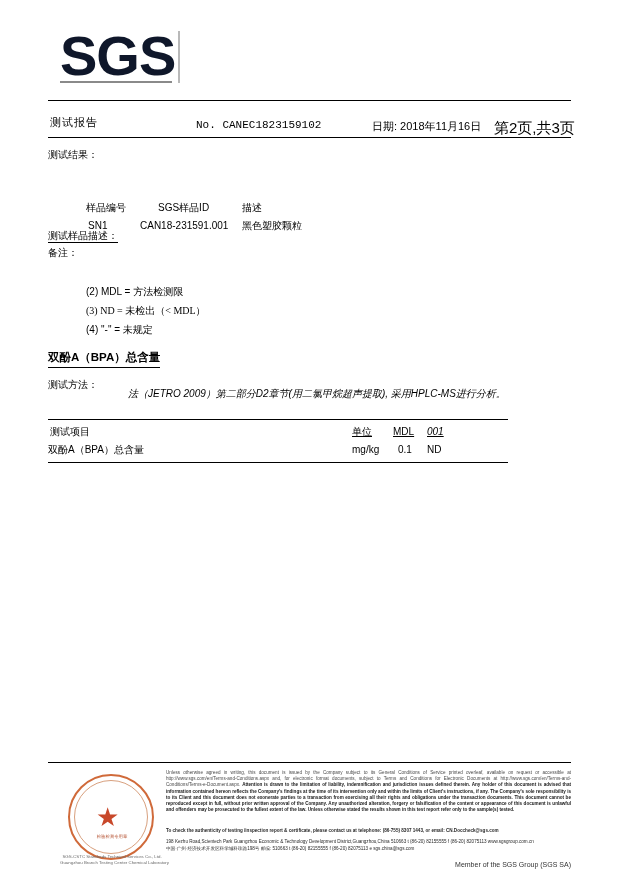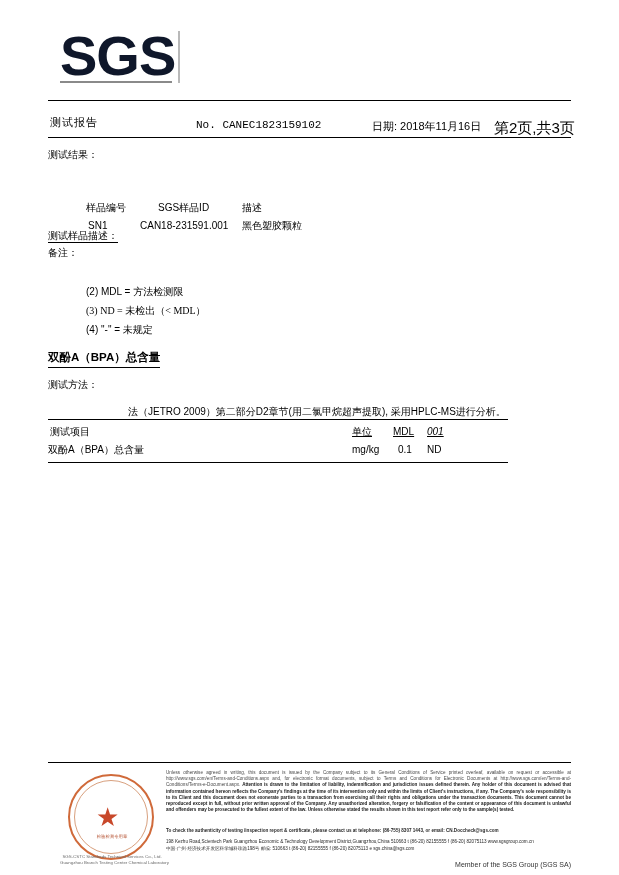--- a/index.html
+++ b/index.html
@@ -123,21 +123,21 @@
     position: absolute;
     left: 48px;
     top: 350px;
     font-size: 11.5px;
     font-weight: bold;
     border-bottom: 1px solid #000;
     padding-bottom: 2px;
   }
   .method-label { left: 48px; top: 377px; }
   .method-l1 { left: 128px; top: 377px; }
-  .method-l2 { left: 128px; top: 404px; }
+  .method-l2 { left: 128px; top: 386px; font-style: italic; }
   
   .res-rule-top {
     position: absolute;
     left: 48px;
     top: 419px;
     width: 460px;
     height: 1px;
     background: #000;
   }
   .res-hdr-item { left: 50px; top: 424px; }

